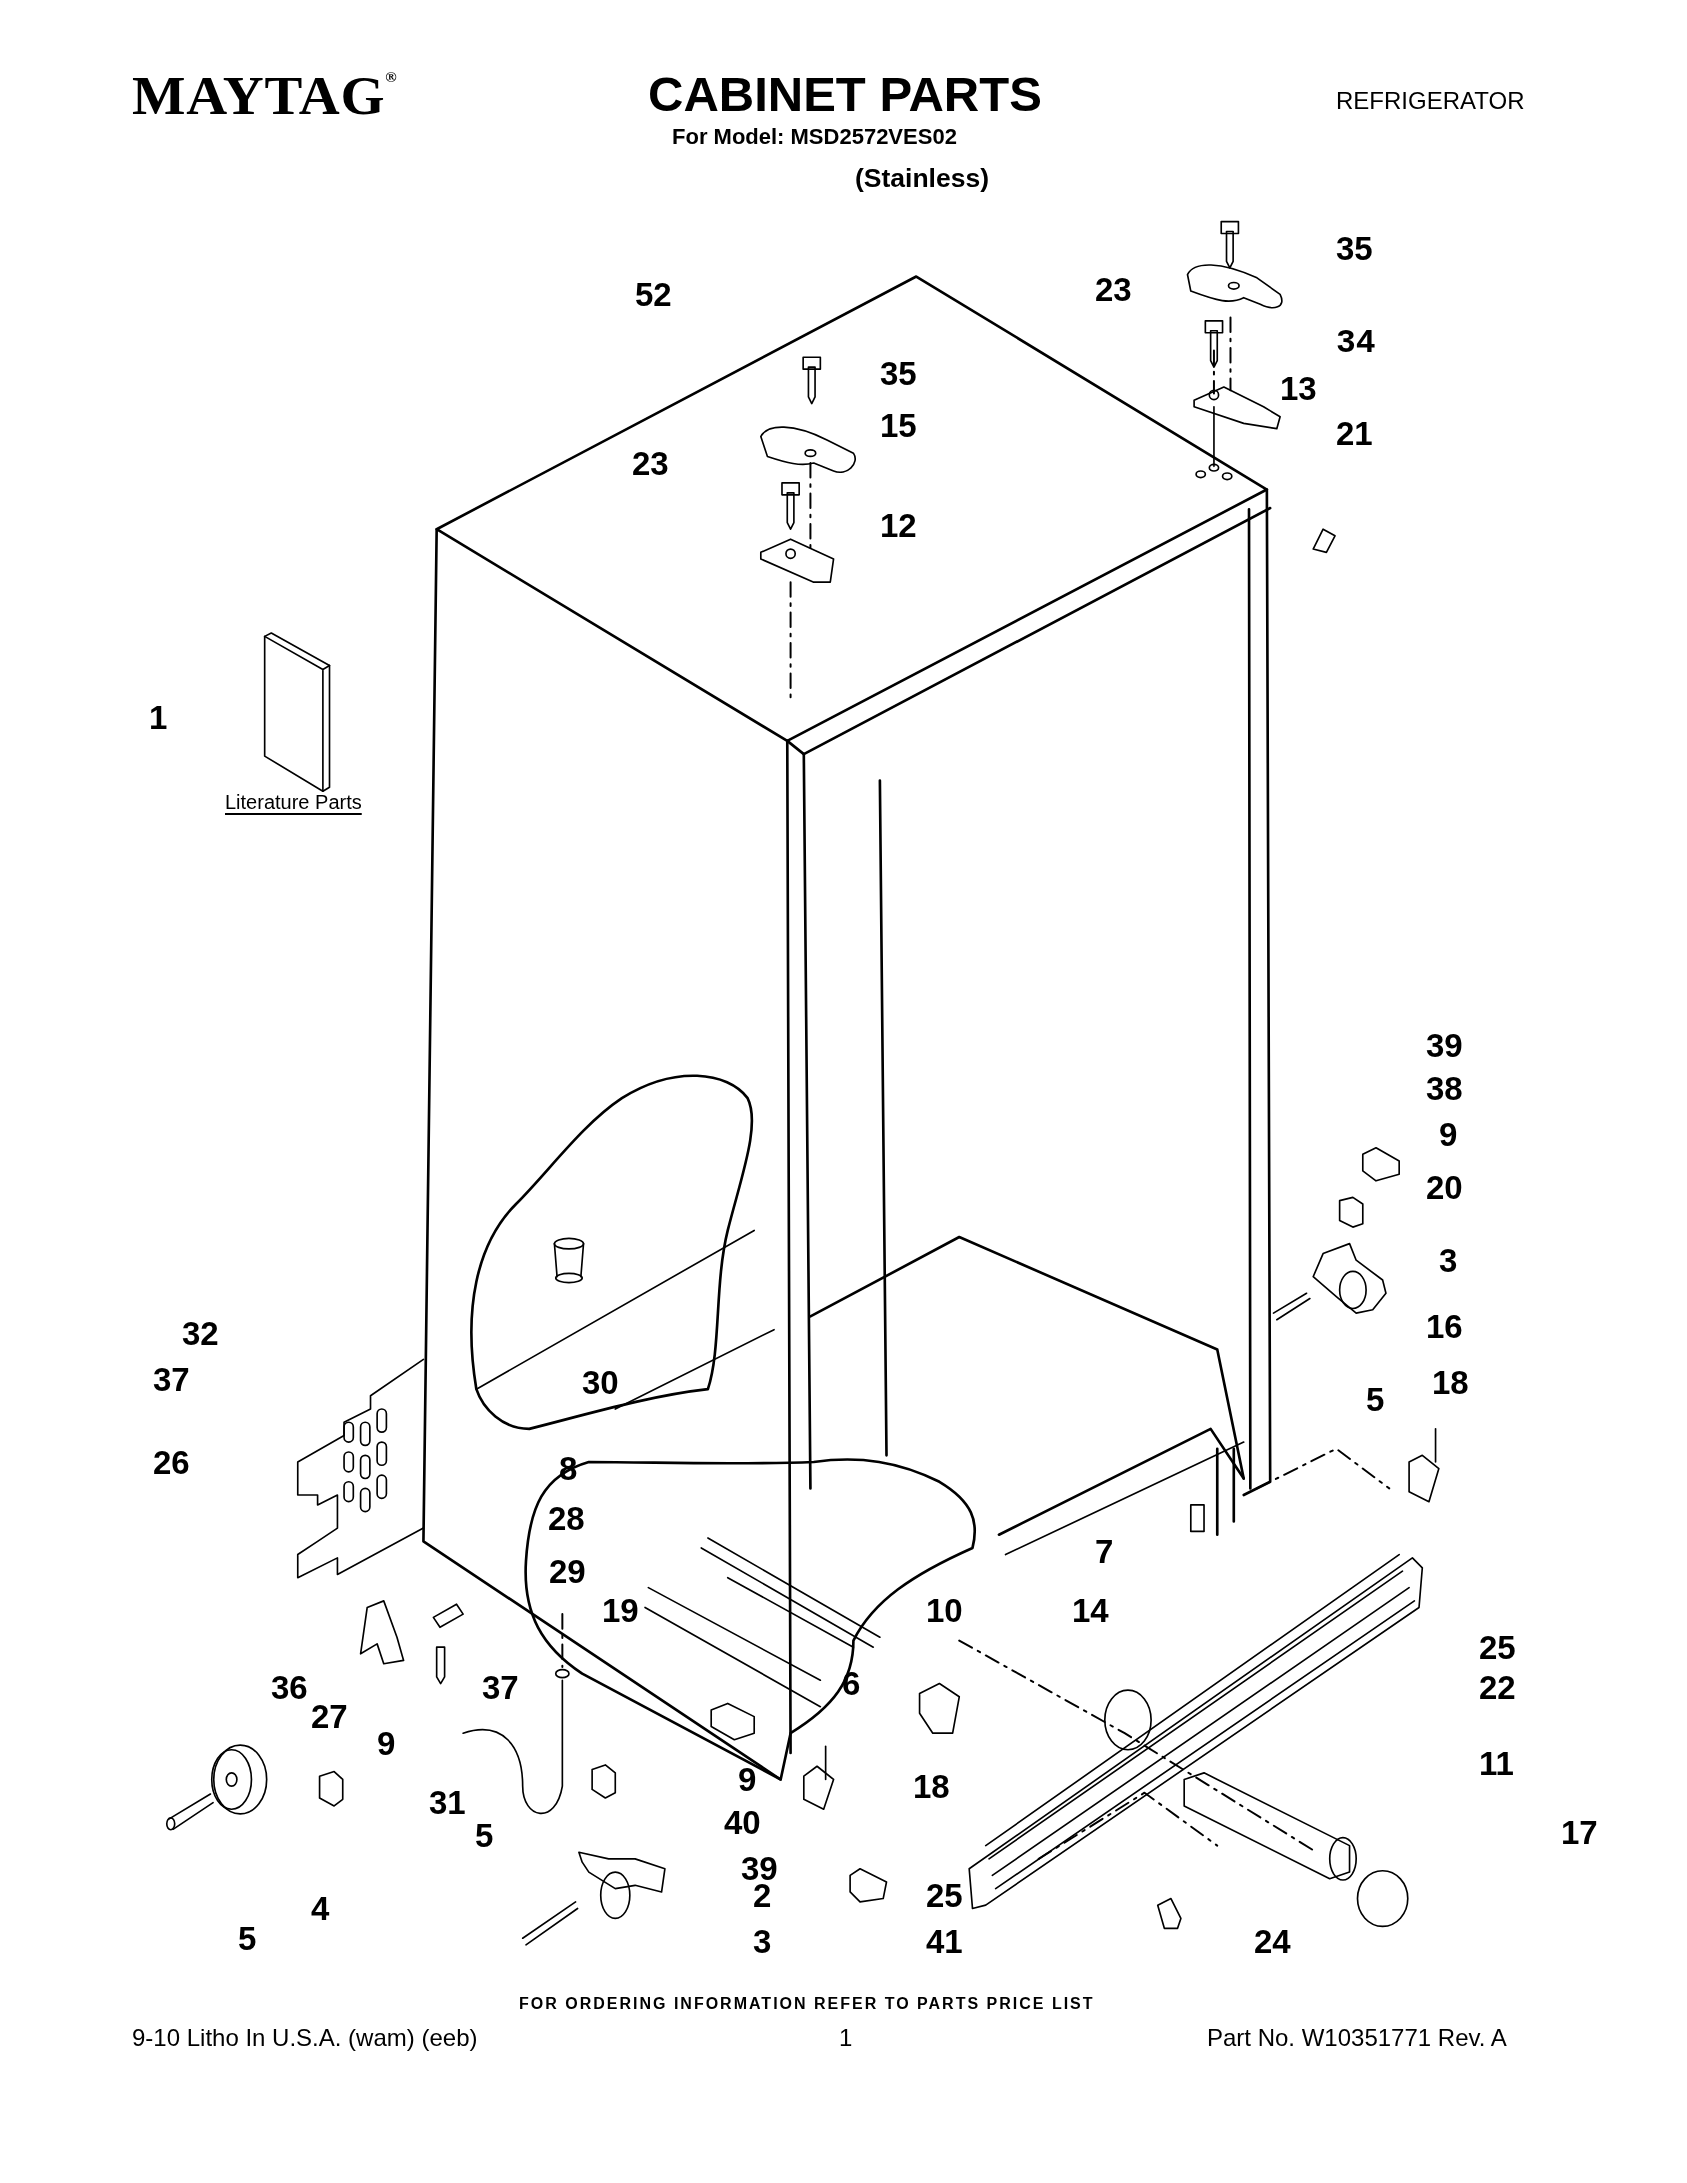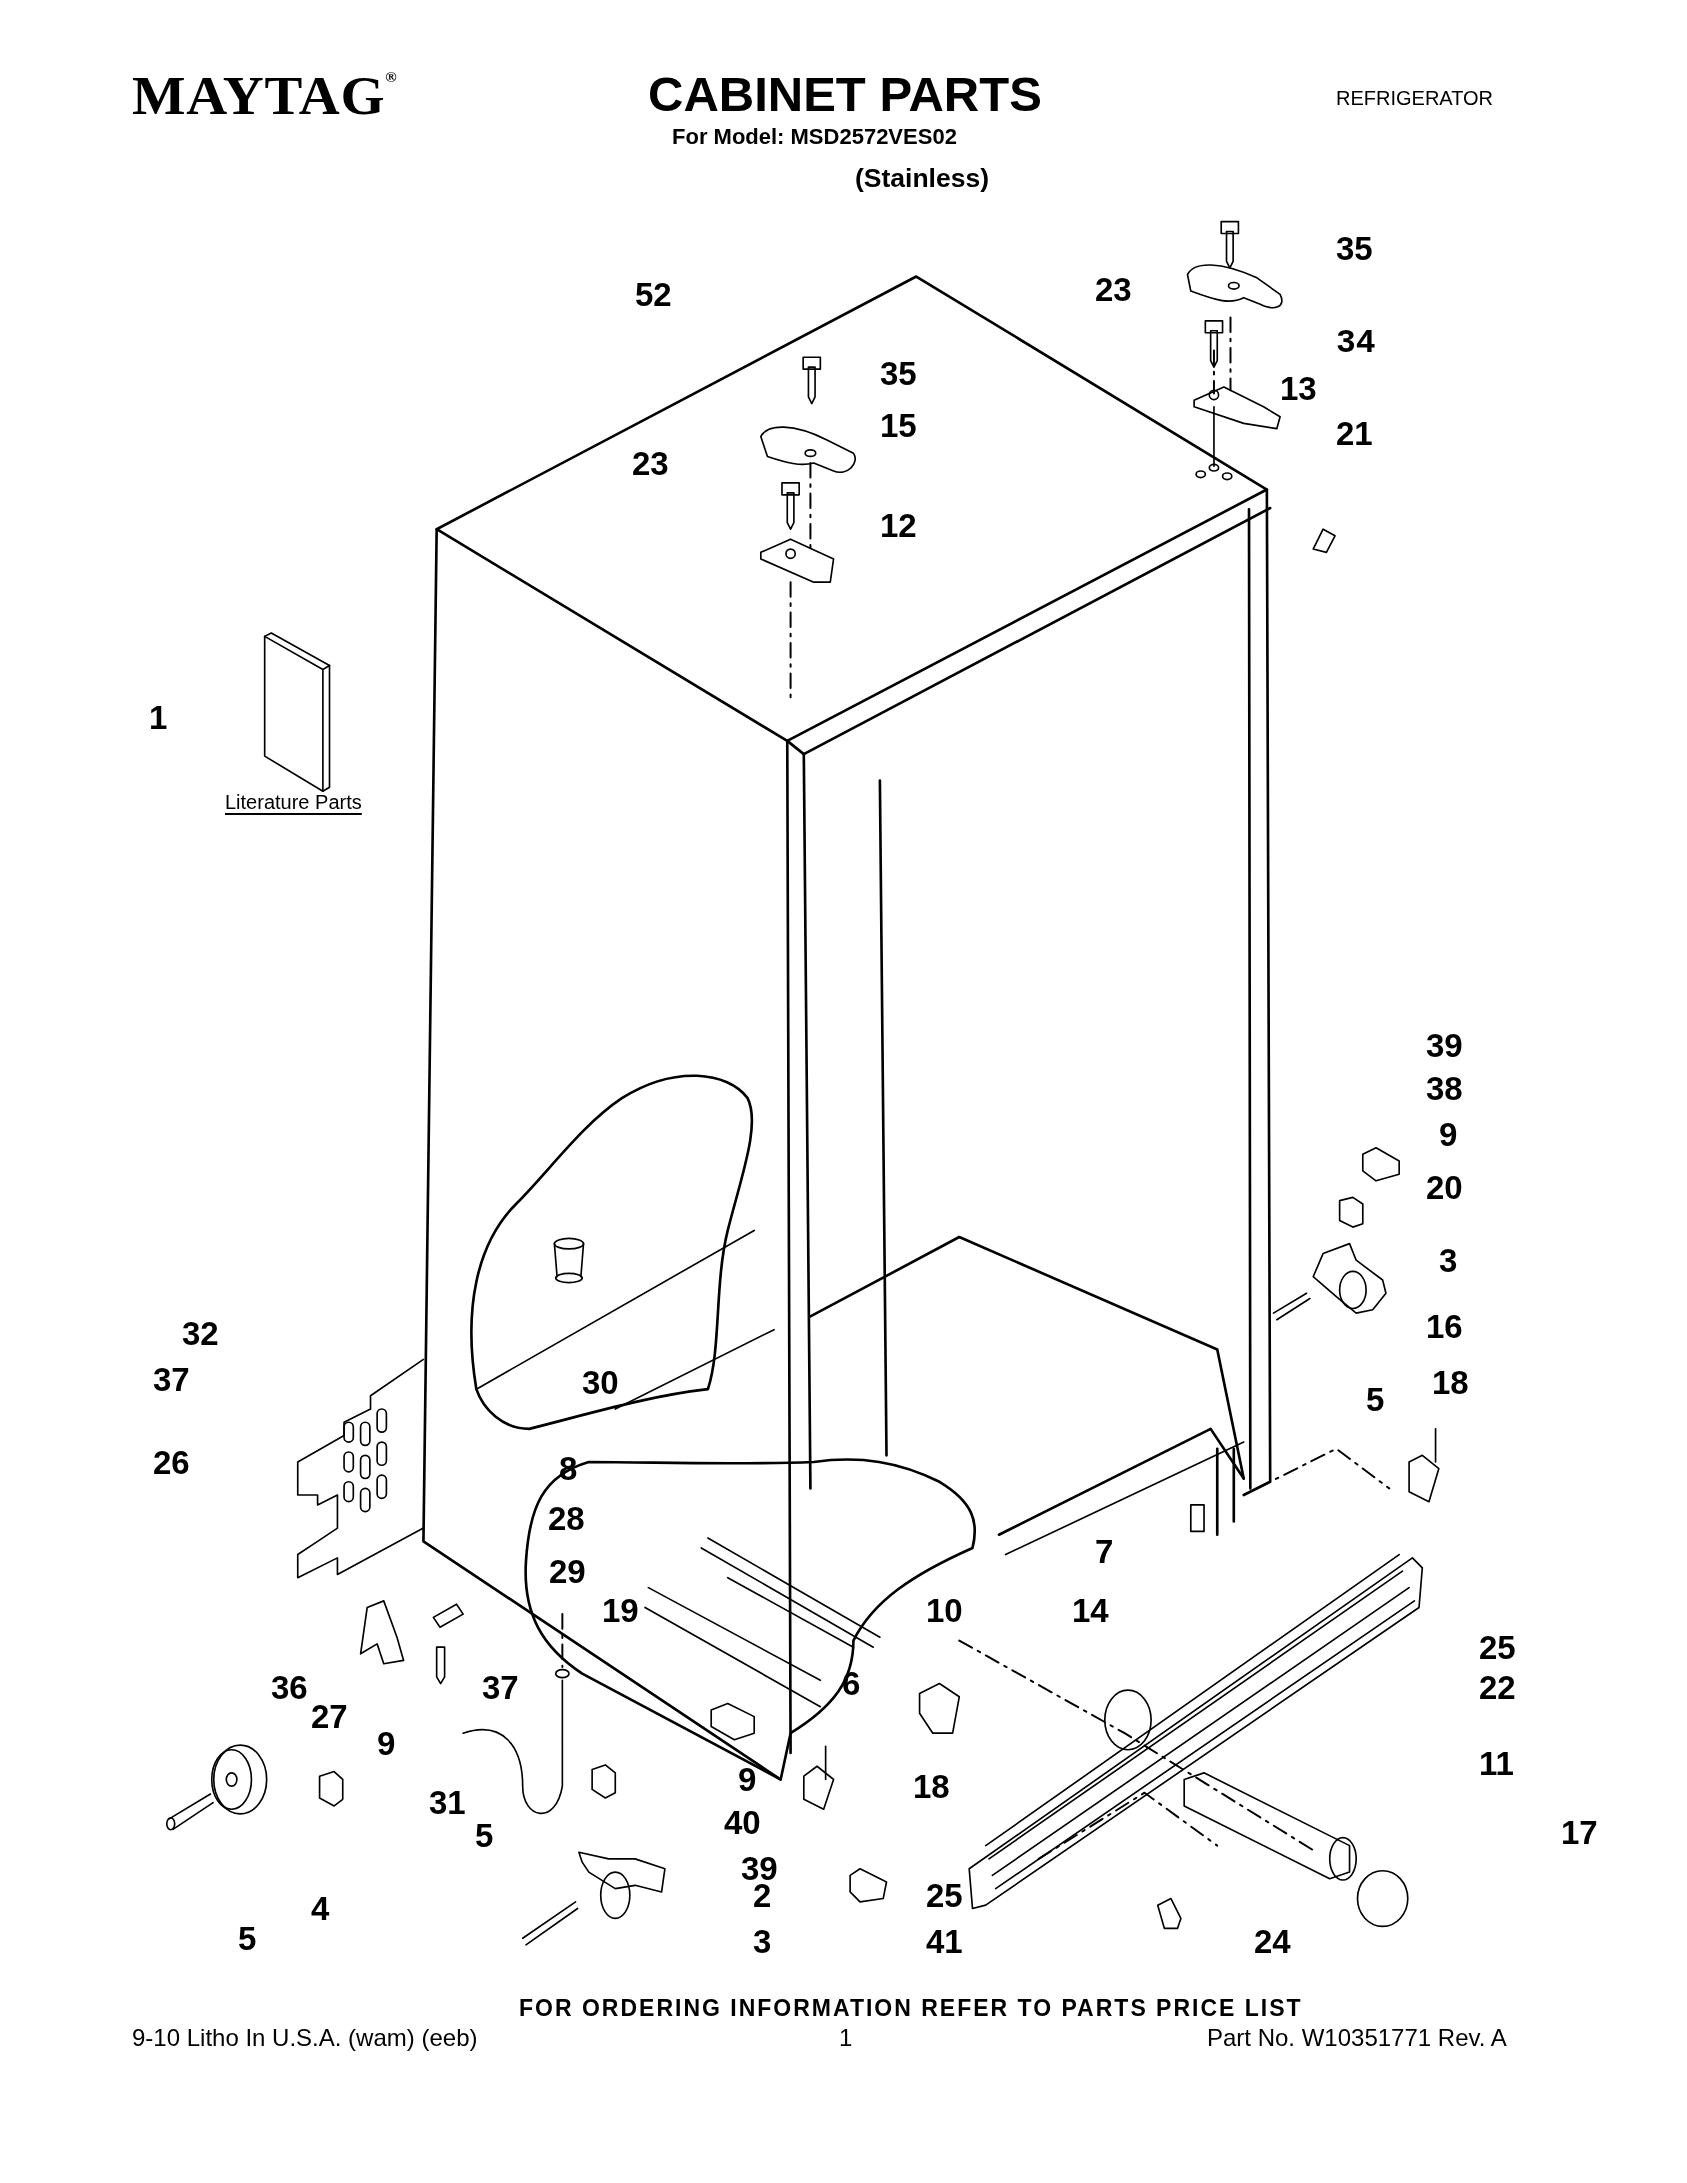--- a/index.html
+++ b/index.html
@@ -1,26 +1,26 @@
 <!DOCTYPE html>
 <html style="font-size:10.6px"><head>
 <meta charset="utf-8">
 <style>
   html, body { margin:0; padding:0; background:#ffffff; }
   body { width:1687px; height:2183px; position:relative; overflow:hidden; font-family:"Liberation Sans", sans-serif; color:#000; }
   .abs { position:absolute; }
   .brand { left:132px; top:65px; font-family:"Liberation Serif", serif; font-weight:bold; font-size:54px; letter-spacing:0.7px; transform:scaleX(1.05); transform-origin:left; }
   .brand sup { font-size:14.6px; vertical-align:top; position:relative; top:4px; }
   .title { left:648px; top:66px; font-weight:bold; font-size:49px; transform:scaleX(1.0); }
-  .category { left:1336px; top:87px; font-size:20px; }
+  .category { left:1336px; top:87px; font-size:24px; }
   .model { left:672px; top:124px; font-weight:bold; font-size:22px; }
   .variant { left:855px; top:163px; font-weight:bold; font-size:26.5px; }
   .lit { left:225px; top:791px; font-size:20px; text-decoration:underline; text-underline-offset:4px; }
   .callout { font-weight:bold; font-size:33px; line-height:1; }
-  .ordering { left:519px; top:1995px; font-weight:bold; font-size:23px; letter-spacing:2px; }
+  .ordering { left:519px; top:1995px; font-weight:bold; font-size:16px; letter-spacing:2px; }
   .foot-left { left:132px; top:2024px; font-size:24px; }
   .foot-page { left:839px; top:2024px; font-size:24px; }
   .foot-right { left:1207px; top:2024px; font-size:24px; }
   svg.diagram { position:absolute; left:0; top:0; width:1687px; height:2183px; }
   svg.diagram * { fill:none; stroke:#000; stroke-width:4; stroke-linejoin:round; stroke-linecap:round; }
   svg.diagram .thin { stroke-width:2.5; }
   svg.diagram .dash { stroke-dasharray:22 10 4 10; stroke-width:3; }
 </style>
 </head>
 <body>

